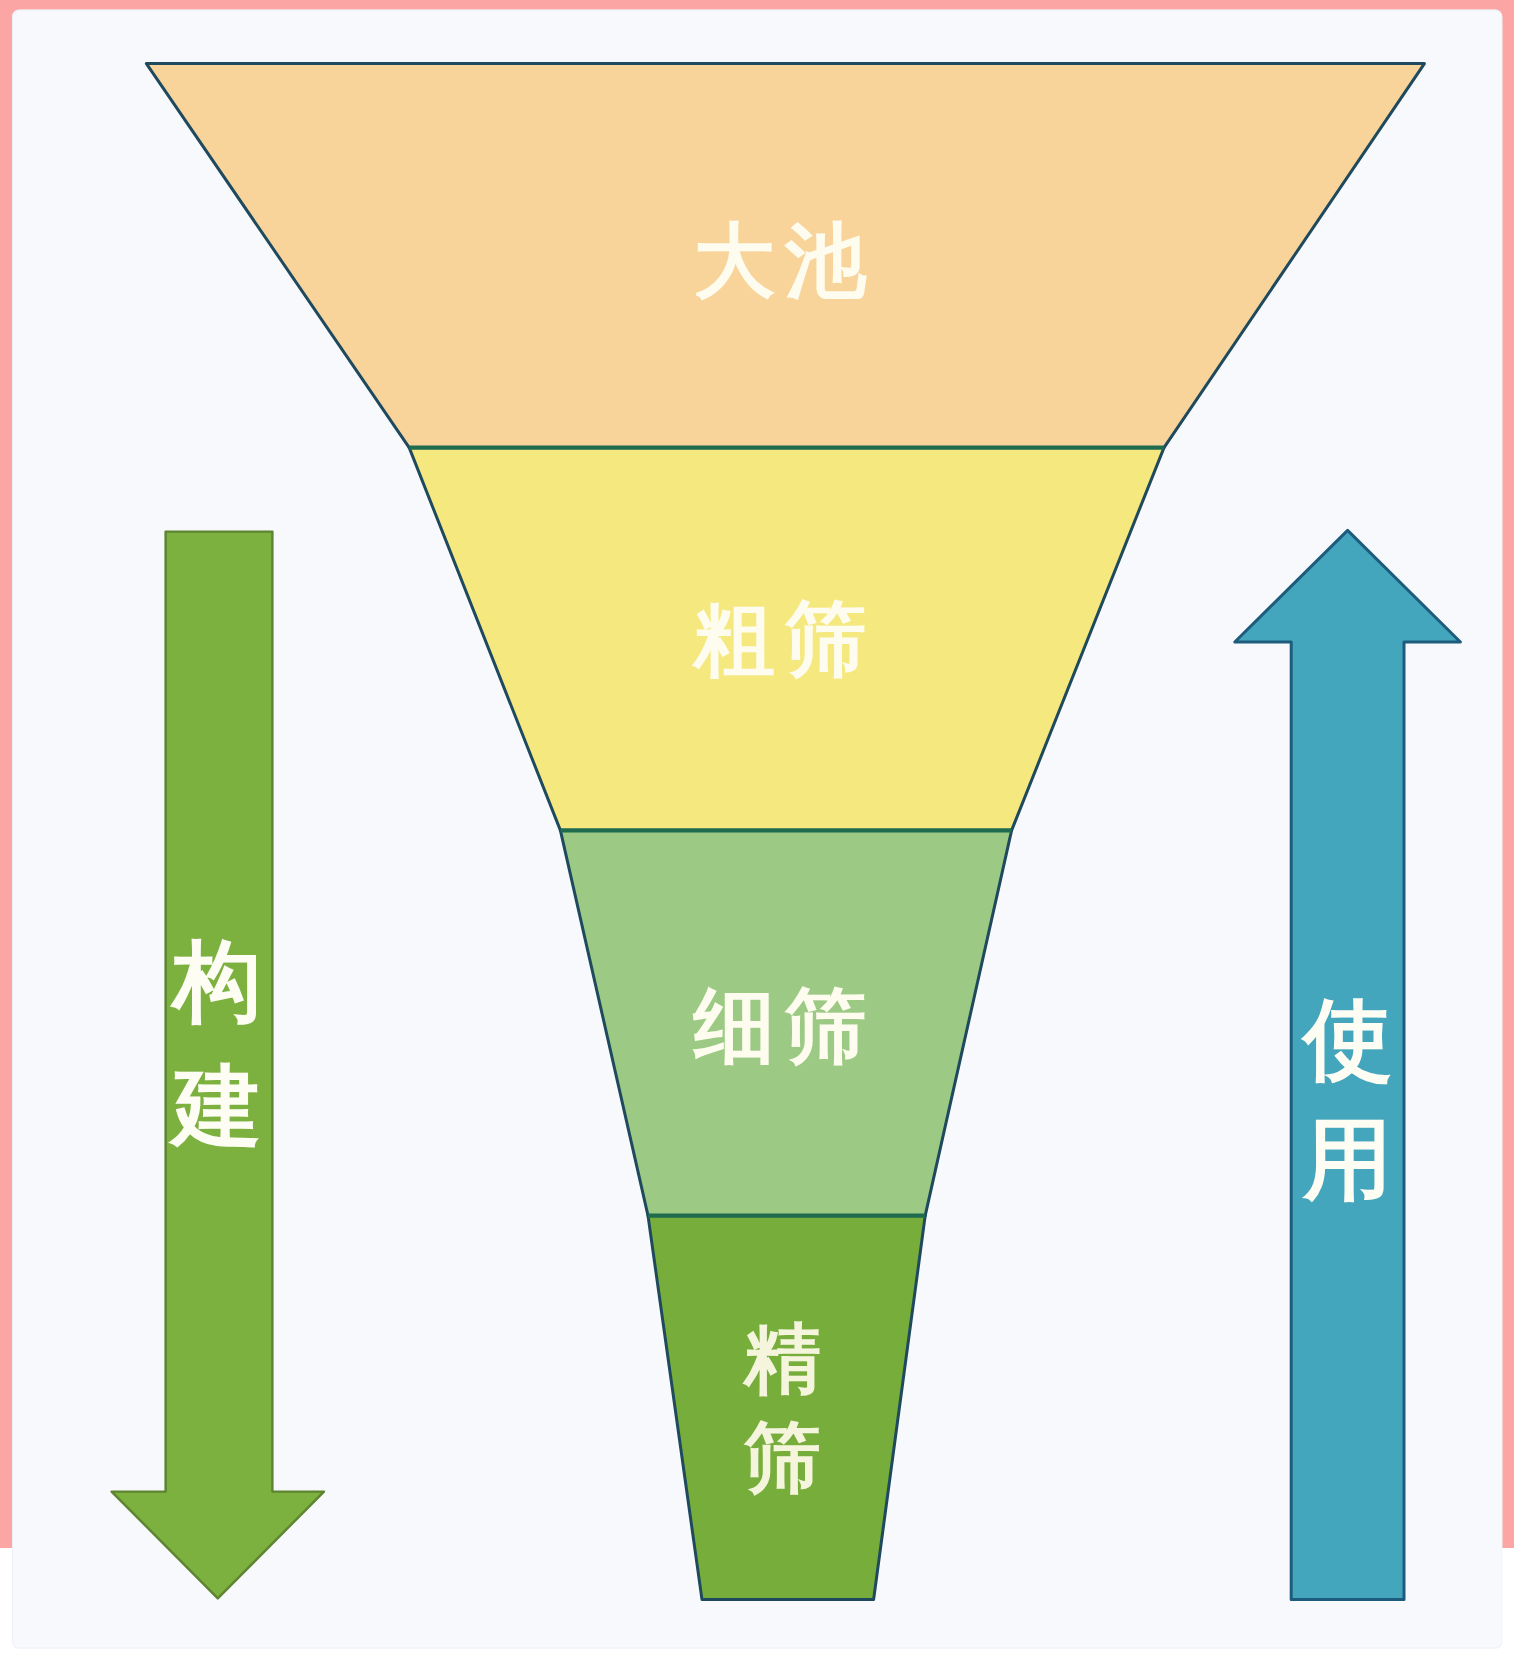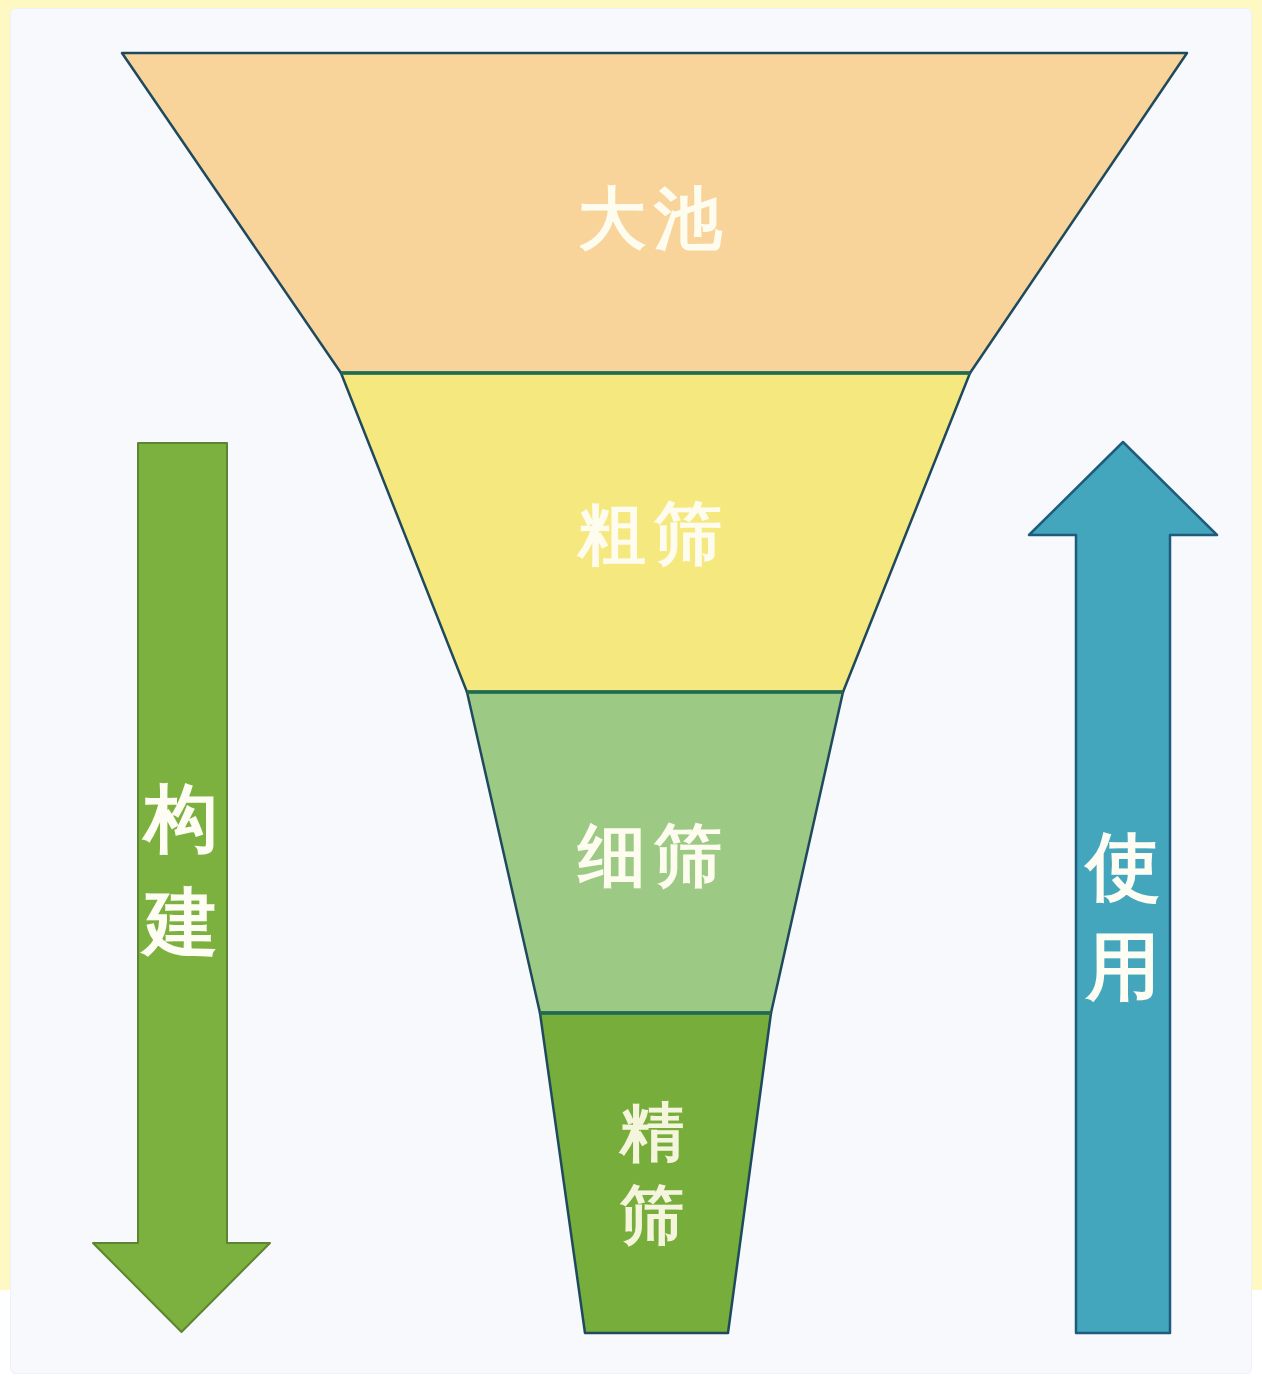--- a/index.html
+++ b/index.html
@@ -9,21 +9,21 @@
     width: 1262px;
     height: 1382px;
     overflow: hidden;
     font-family: "Liberation Sans", sans-serif;
   }
   .canvas-frame {
     position: absolute;
     left: 0; top: 0;
     width: 1262px;
     height: 1290px;
-    background: #fef9c3;
+    background: #fca5a5;
   }
   .canvas-inner {
     position: absolute;
     left: 10px; top: 8px;
     width: 1242px;
     height: 1366px;
     background: #f7f9fd;
     border-radius: 6px;
     box-shadow: 0 0 0 1px #eef2f8 inset;
   }

